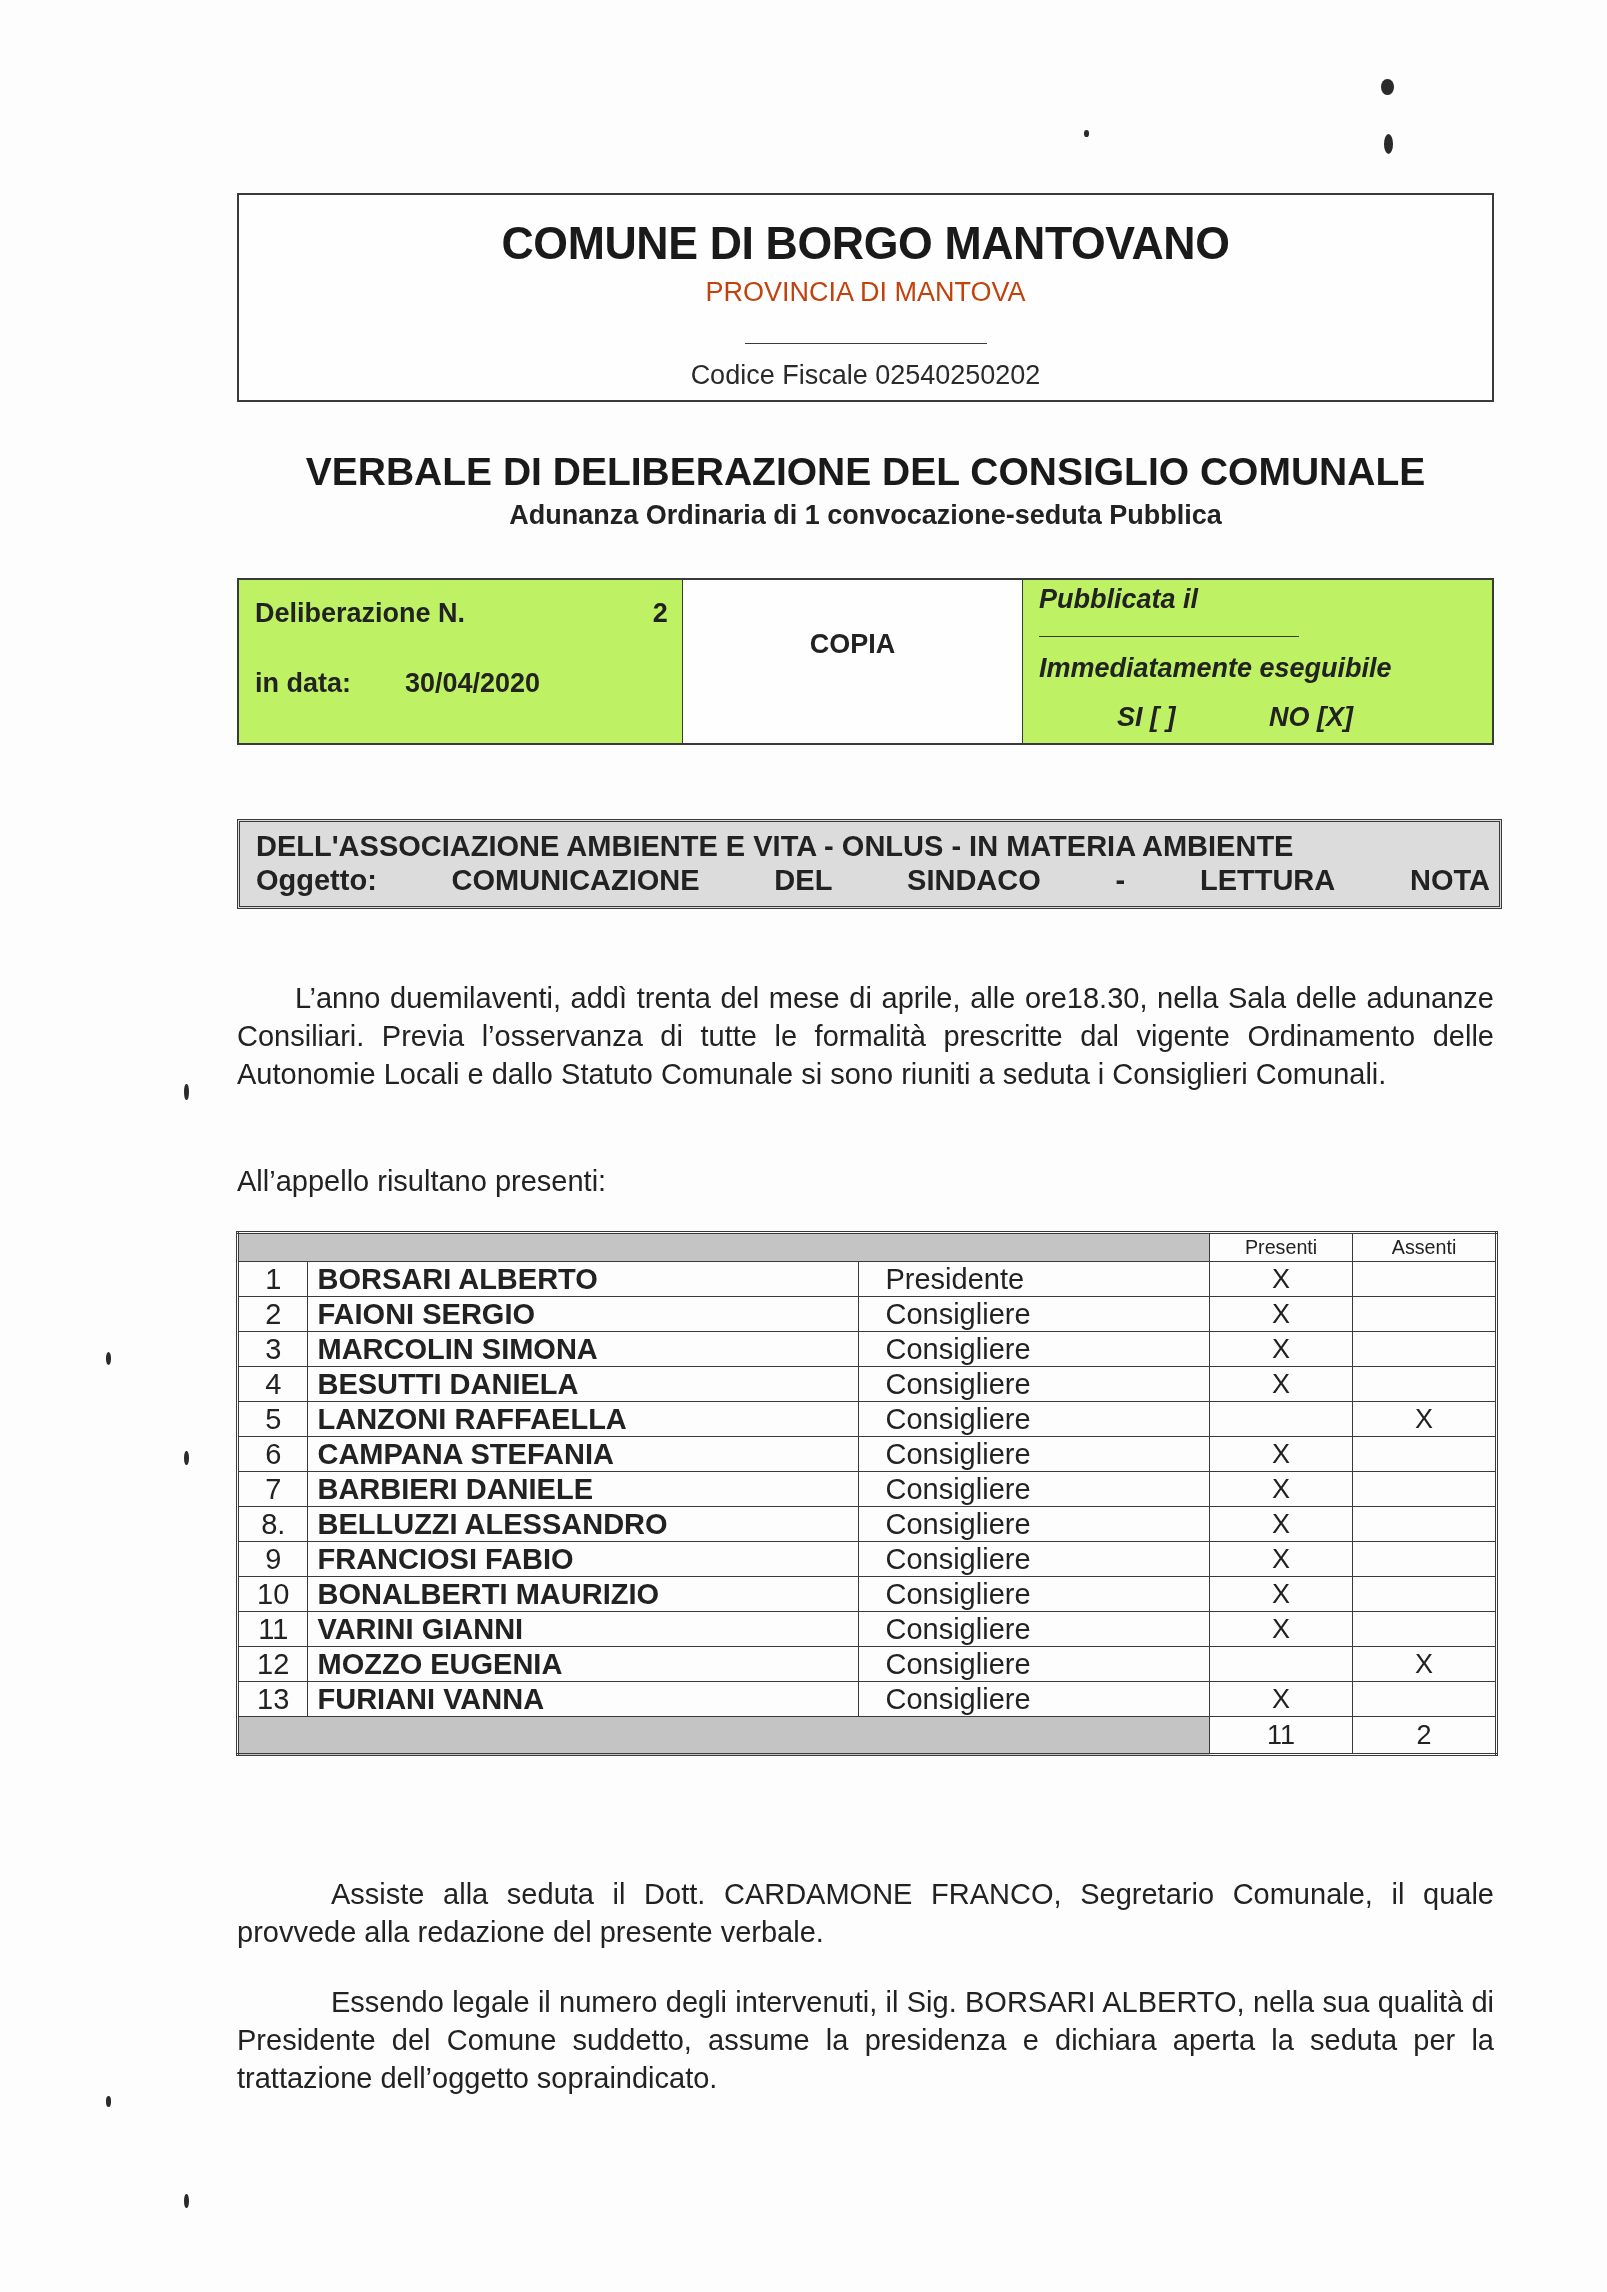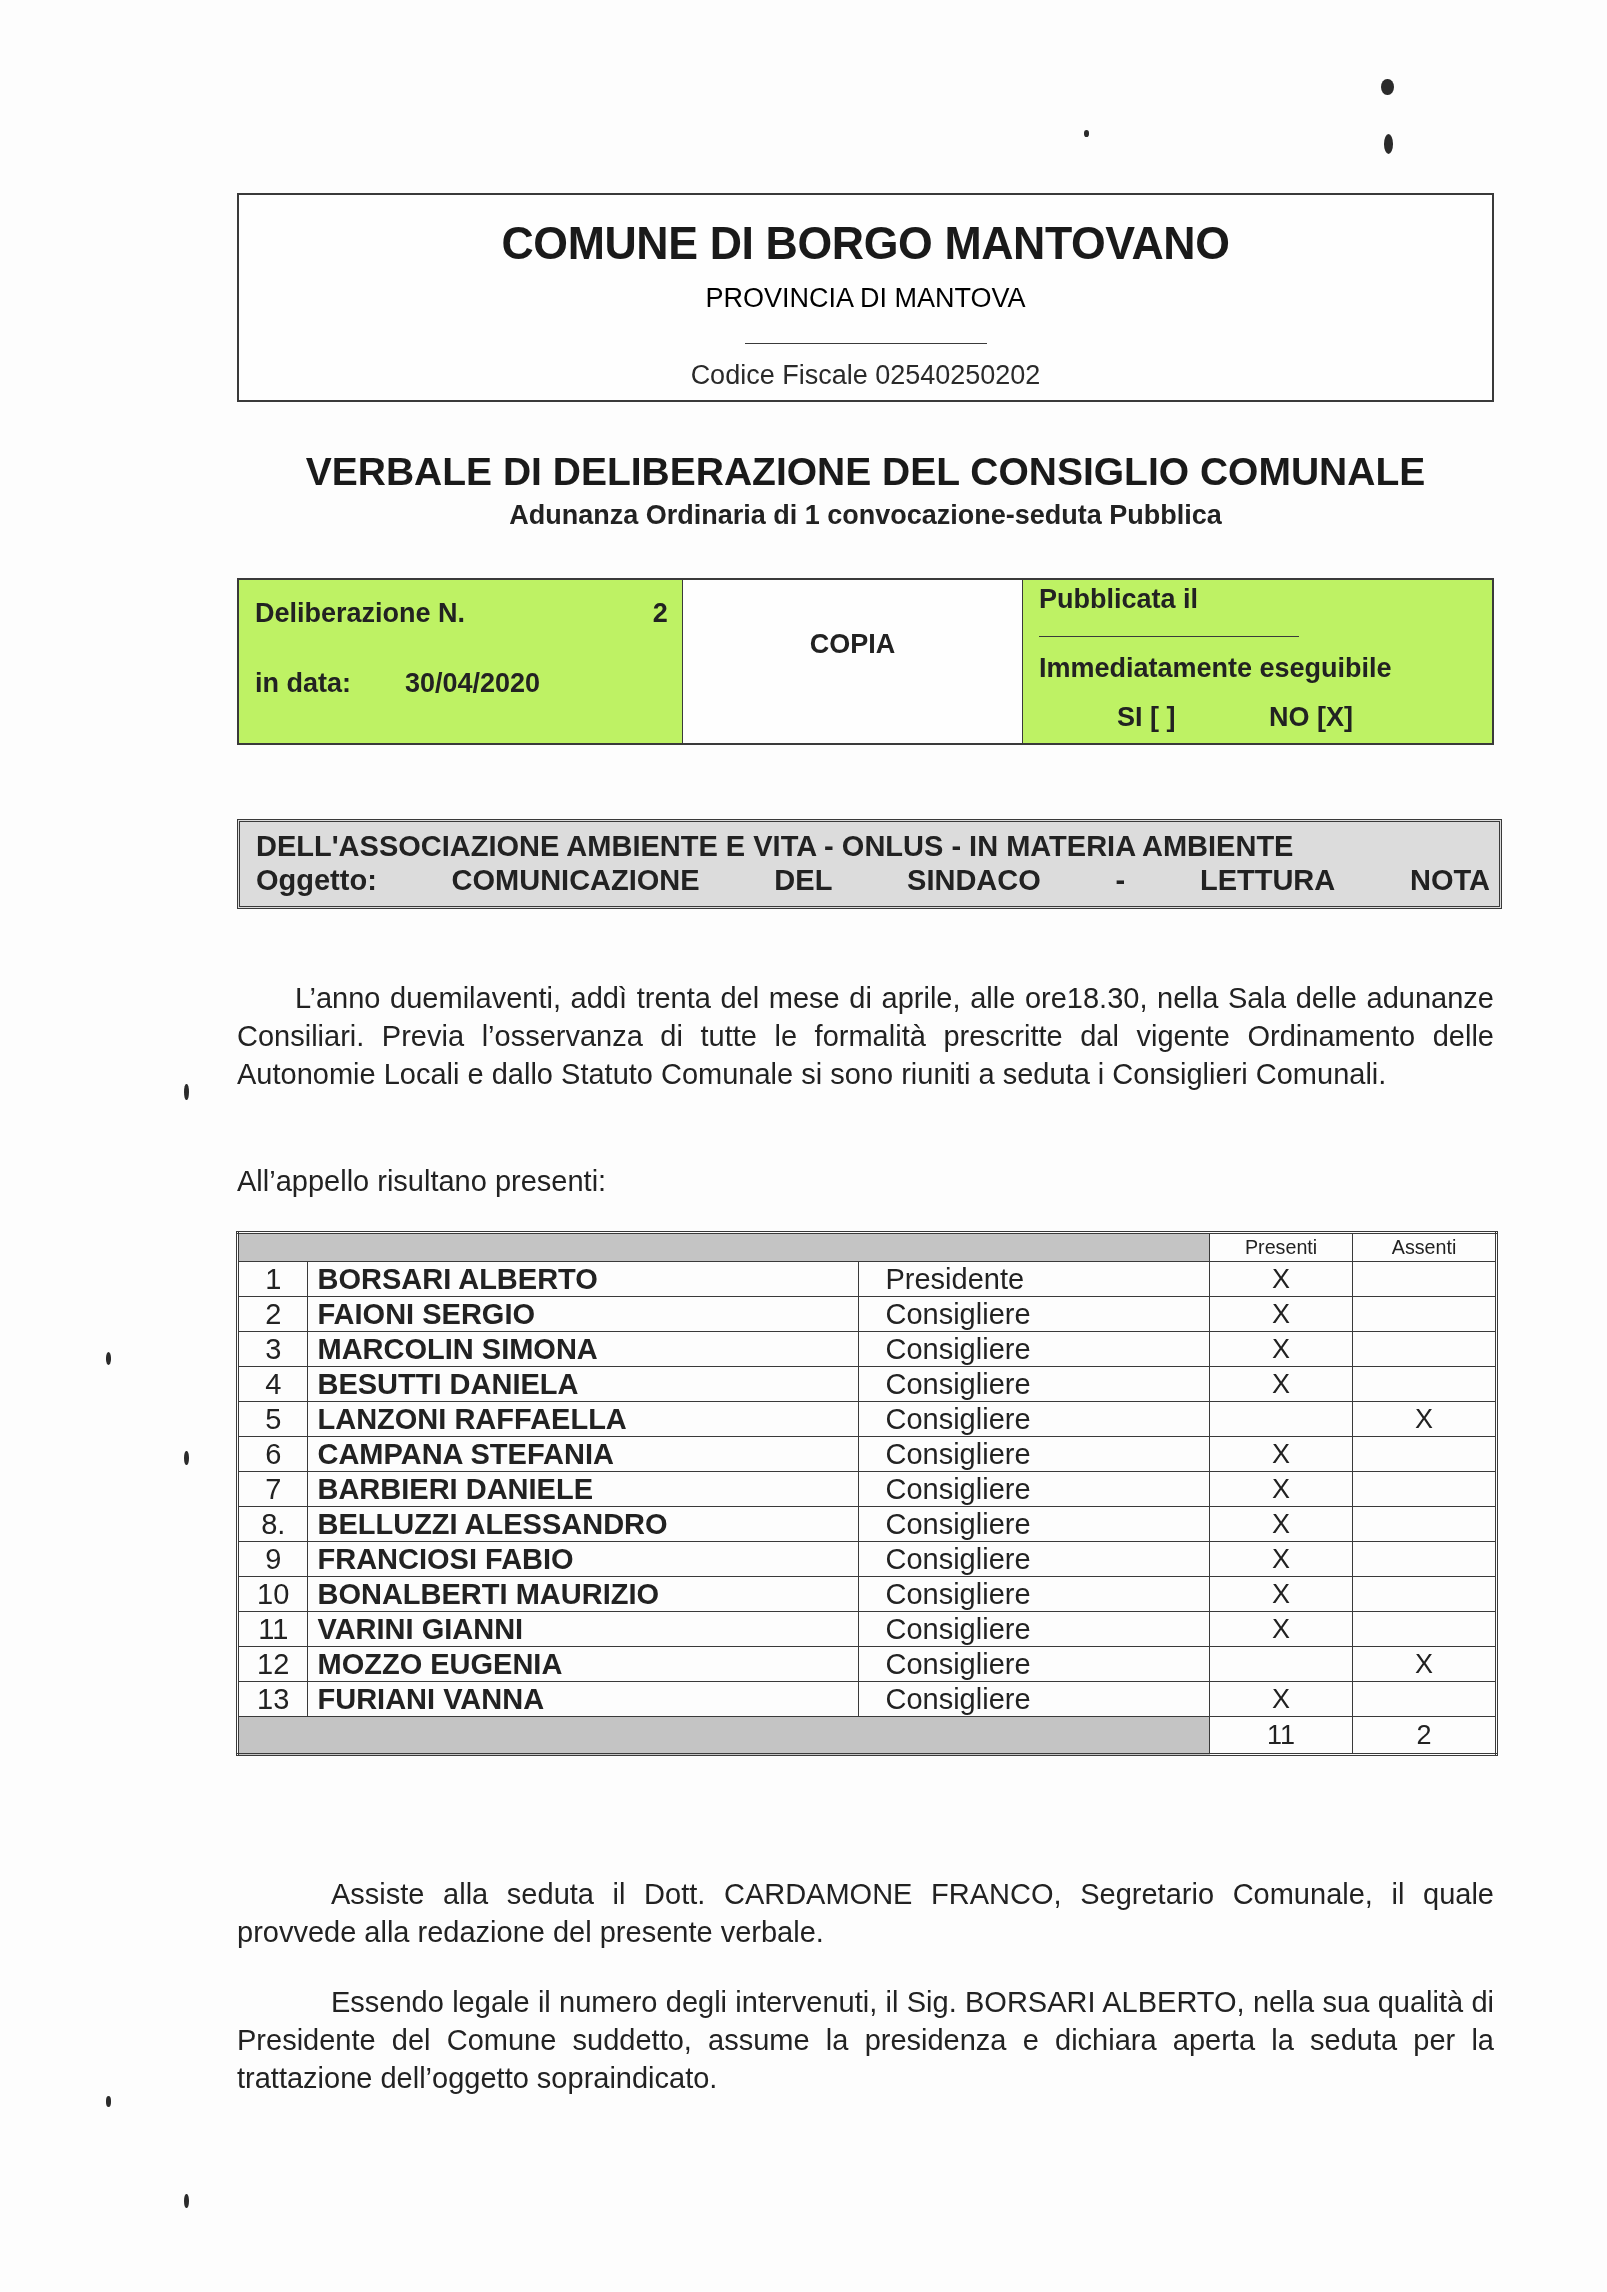--- a/index.html
+++ b/index.html
@@ -16,21 +16,21 @@
   #header-box {
     left: 237px; top: 193px; width: 1257px; height: 209px;
     border: 2.7px solid #3a3a3a; box-sizing: border-box; background: #fefefe;
   }
   #header-title {
     left: 0; right: 0; top: 19.7px; text-align: center;
     font-size: 47px; font-weight: bold; letter-spacing: -0.4px; color: #1a1a1a;
     transform: scaleX(0.95);
   }
   #header-province {
-    left: 0; right: 0; top: 82px; text-align: center; font-size: 27px; color: #000000; margin-top: 6px;
+    left: 0; right: 0; top: 82px; text-align: center; font-size: 27px; color: #c2410c;
   }
   #header-rule {
     left: 506px; top: 148px; width: 242px; height: 0; border-top: 1.8px solid #3a3a3a;
   }
   #header-fiscal {
     left: 0; right: 0; top: 165px; text-align: center; font-size: 27px; color: #2a2a2a;
   }
   
   #verbale-title {
     left: 237px; width: 1257px; top: 450px; text-align: center;
@@ -41,21 +41,21 @@
     font-size: 27px; font-weight: bold; color: #222;
   }
   
   #delib-box {
     left: 237px; top: 578px; width: 1257px; height: 167px;
     border: 2.7px solid #3a3a3a; box-sizing: border-box; display: flex;
   }
   .gray { background: #bef264; }
   #delib-left { width: 443px; border-right: 1.8px solid #3a3a3a; position: relative; }
   #delib-mid { width: 339px; border-right: 1.8px solid #3a3a3a; background: #fefefe; position: relative; }
-  #delib-right { flex: 1; position: relative; }
+  #delib-right { flex: 1; position: relative; font-style: italic; }
   .bold30 { font-weight: bold; font-size: 27px; color: #222; }
   
   #oggetto-box {
     left: 237px; top: 819px; width: 1265px; height: 90px;
     border: 3.6px double #3a3a3a; box-sizing: border-box; background: #dcdcdc;
     padding: 7.2px 9px 0 16px;
   }
   #oggetto-line1 {
     font-size: 29px; font-weight: bold; color: #222;
     display: flex; justify-content: space-between; line-height: 34px;

